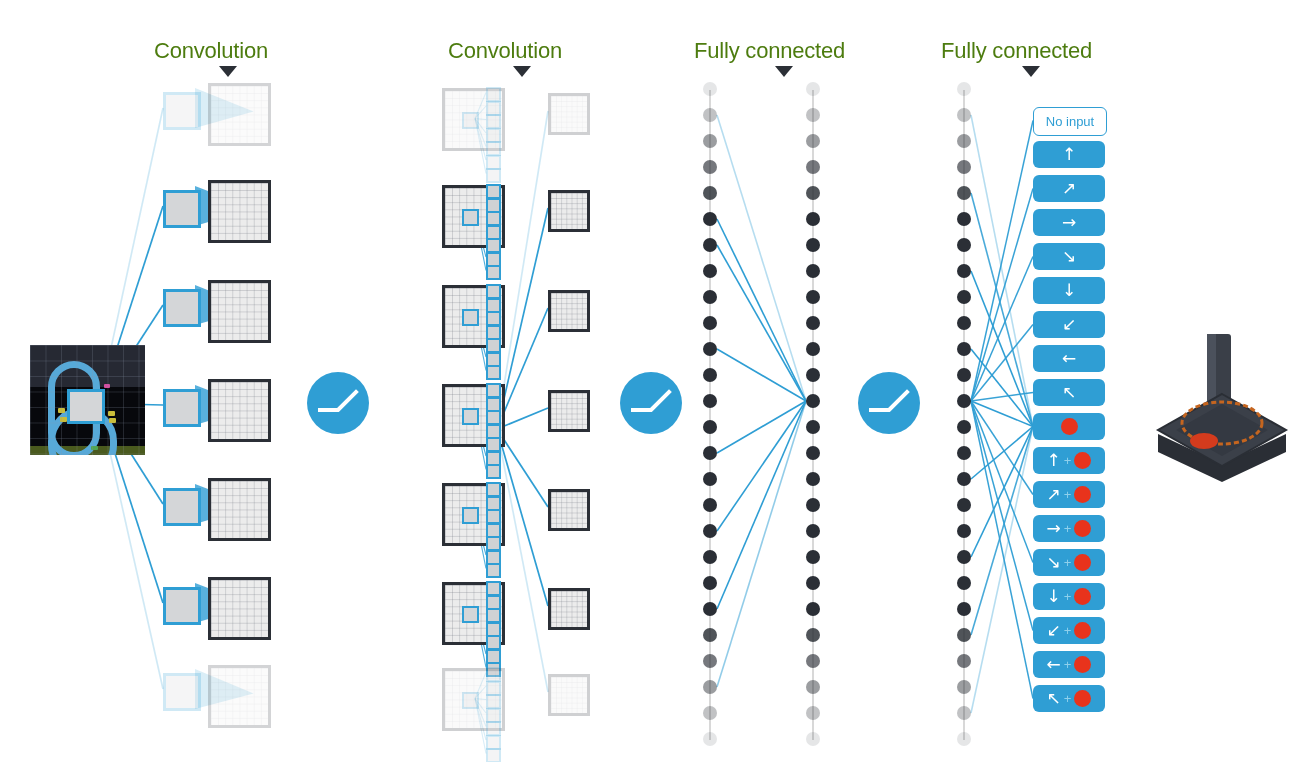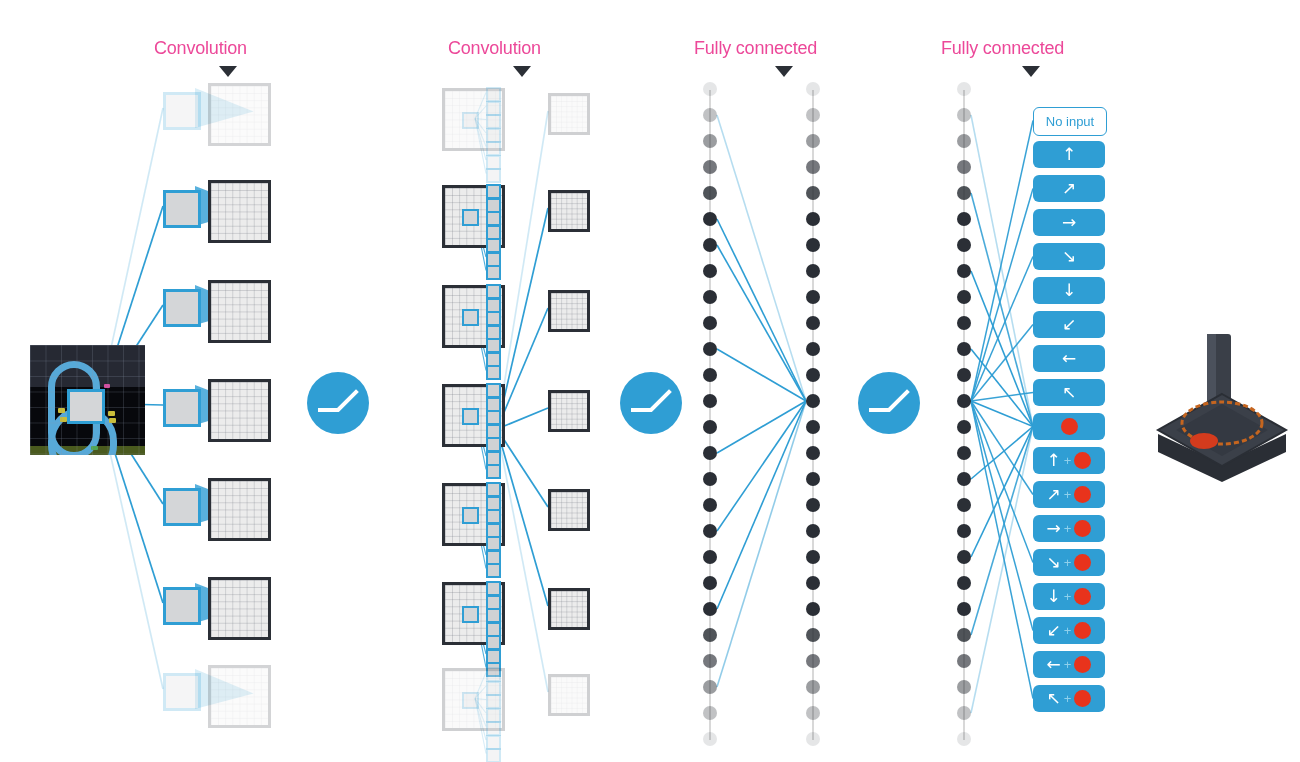--- a/index.html
+++ b/index.html
@@ -1,19 +1,19 @@
 <!DOCTYPE html>
 <html><head>
 <meta charset="utf-8">
 <style>
   html,body{margin:0;padding:0;background:#ffffff;}
   body{width:1300px;height:762px;font-family:"Liberation Sans",sans-serif;overflow:hidden;position:relative;}
   #stage{position:relative;width:1300px;height:762px;}
 
-  .layer-label{position:absolute;font-size:18px;color:#ec4899;white-space:nowrap;letter-spacing:-0.2px;}
+  .layer-label{position:absolute;font-size:22px;color:#4d7c0f;white-space:nowrap;letter-spacing:-0.2px;}
   .label-caret{position:absolute;width:0;height:0;border-left:9px solid transparent;border-right:9px solid transparent;border-top:11px solid #2b2f36;}
 
   
   .game-screen{position:absolute;background:#1b1d26;overflow:hidden;}
   .game-sky{position:absolute;left:0;top:0;right:0;height:38%;background:#262933;}
   .game-ground{position:absolute;left:0;right:0;bottom:0;top:38%;background:#07080c;}
   .game-grass{position:absolute;left:0;right:0;bottom:0;height:9px;background:#4a5a1e;}
   .game-grid{position:absolute;inset:0;
       background-image:linear-gradient(to right,rgba(140,150,170,.22) 1px,transparent 1px),
                        linear-gradient(to bottom,rgba(140,150,170,.22) 1px,transparent 1px);

